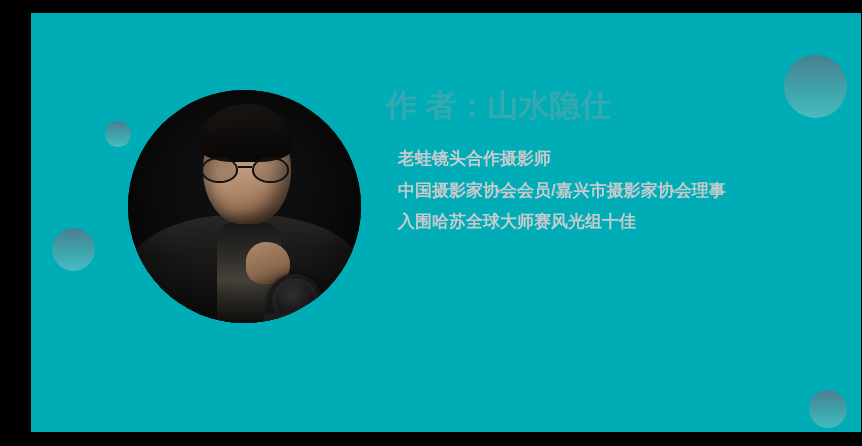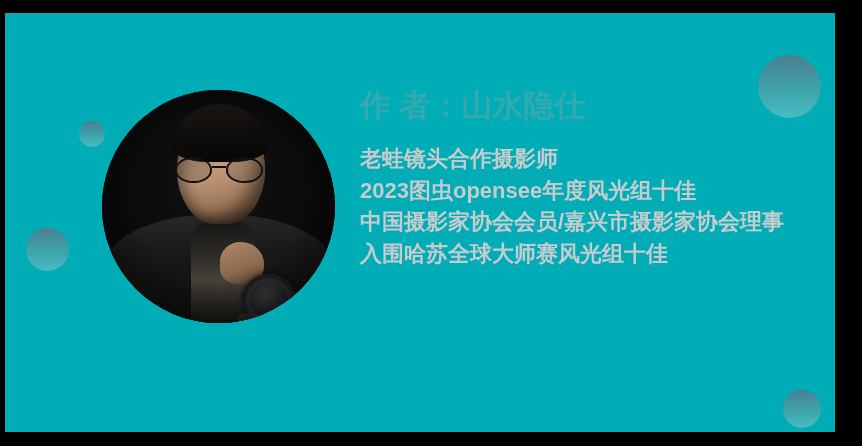--- a/index.html
+++ b/index.html
@@ -17,21 +17,21 @@
   #stage {
     position: relative;
     width: 862px;
     height: 446px;
     background: #000000;
   }
 
   
   #card {
     position: absolute;
-    left: 5px;
+    left: 31px;
     top: 13px;
     width: 830px;
     height: 419px;
     background: #00acb5;
     overflow: hidden;
   }
 
   
   .bubble {
     position: absolute;
@@ -204,25 +204,26 @@
     font-weight: bold;
     color: #35a9b0;
     letter-spacing: 0px;
     line-height: 40px;
     white-space: nowrap;
   }
   #credentials {
     margin-top: 17px;
   }
   .credential-line {
-    font-size: 22px;
+    font-size: 17px;
     font-weight: bold;
     color: #c6cbce;
     line-height: 31.5px;
     white-space: nowrap;
+    margin-left: 12px;
   }
 </style>
 </head>
 <body>
 
 <div id="stage">
 
   <div id="card">
 
     <div class="bubble" id="bubble-top-right"></div>
@@ -245,20 +246,19 @@
       <div class="camera-lens"></div>
       <div class="camera-body"></div>
 
       <div class="vignette"></div>
     </div>
 
     <div id="text-col">
       <div id="author-title">作 者：山水隐仕</div>
       <div id="credentials">
           <div class="credential-line">老蛙镜头合作摄影师</div>
-          <div class="credential-line">2023图虫opensee年度风光组十佳</div>
           <div class="credential-line">中国摄影家协会会员/嘉兴市摄影家协会理事</div>
           <div class="credential-line">入围哈苏全球大师赛风光组十佳</div>
         </div>
     </div>
 
   </div>
 </div>
 
 </body></html>

